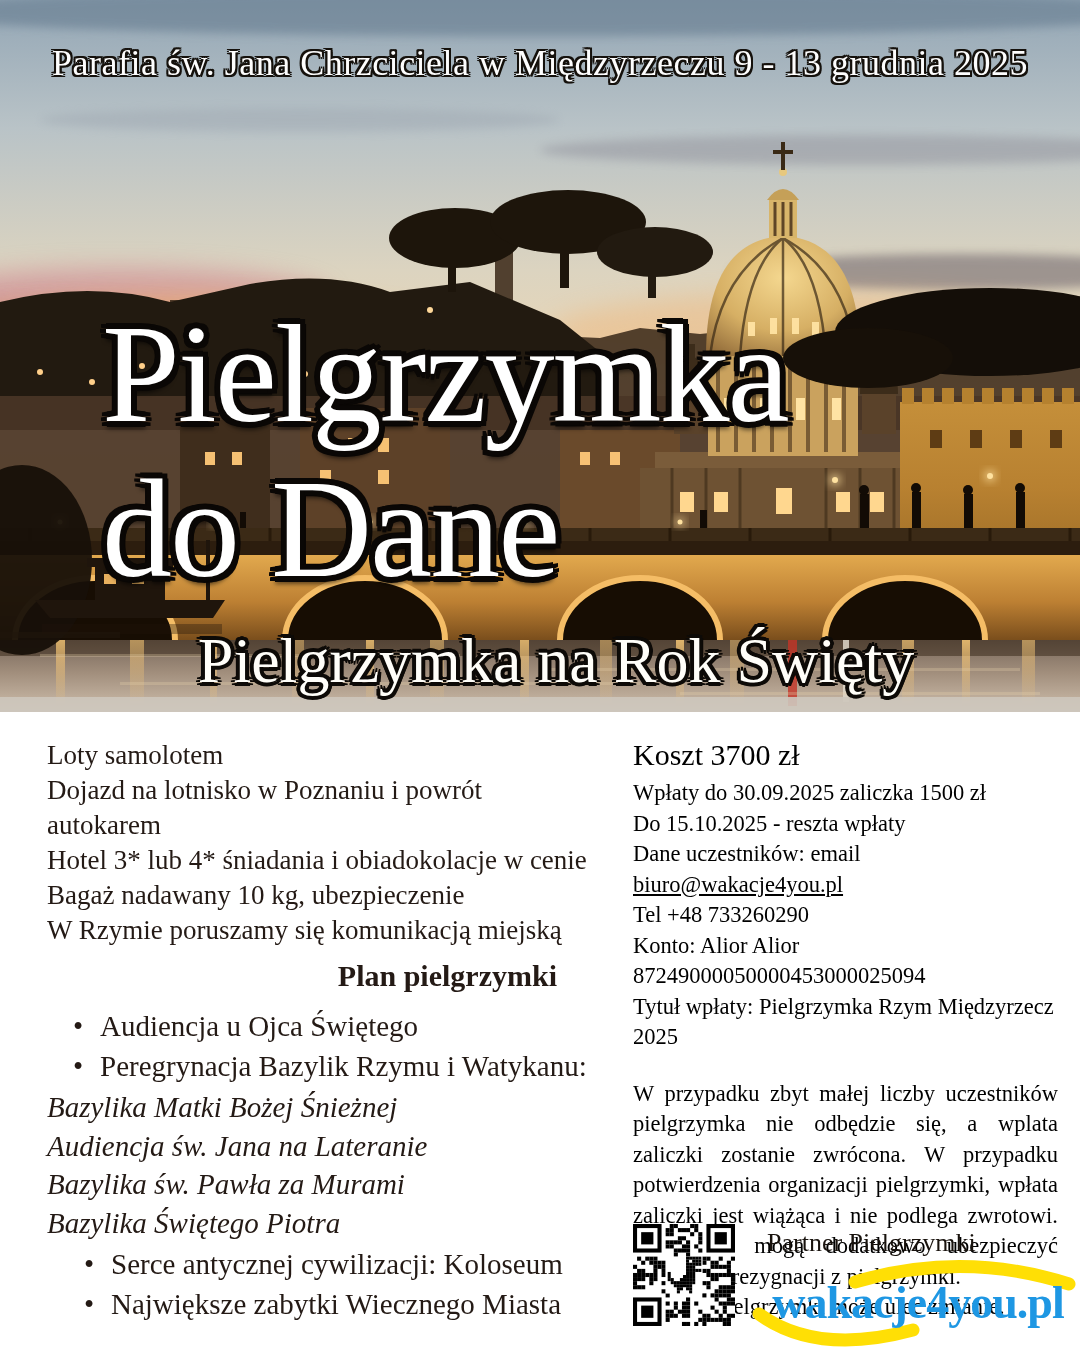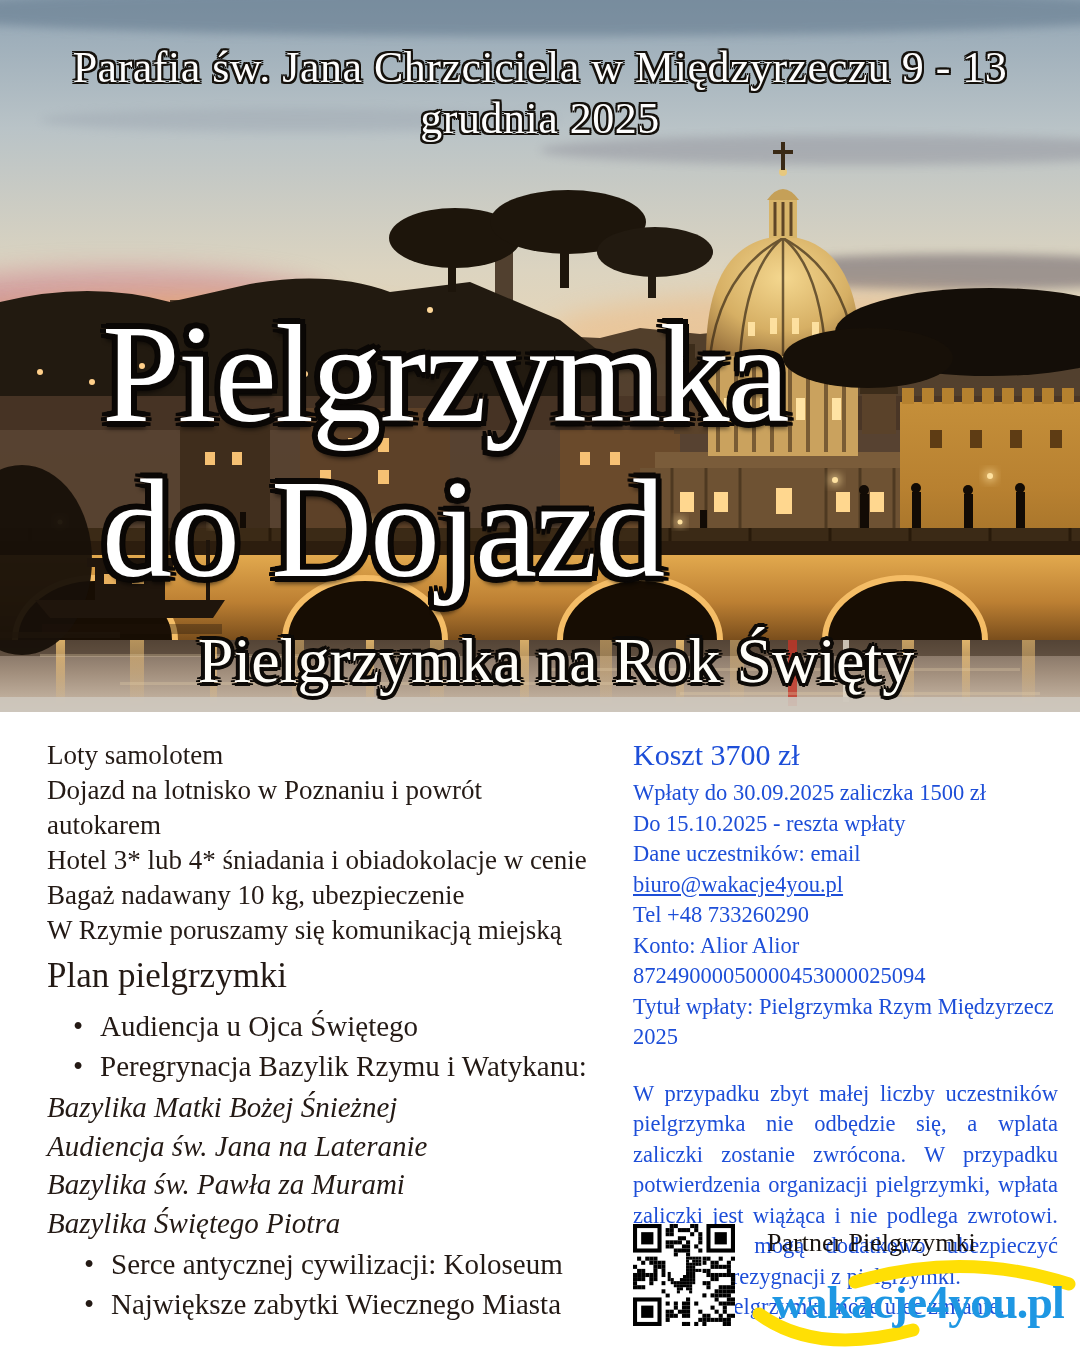--- a/index.html
+++ b/index.html
@@ -7,40 +7,40 @@
   body { position:relative; background:#ffffff; font-family:"Liberation Serif", serif; color:#221913; overflow:hidden; }
 
   
   .hero { position:absolute; top:0; left:0; width:1080px; height:712px; overflow:hidden; }
   .hero-art { position:absolute; top:0; left:0; width:1080px; height:712px; display:block; }
 
   .outline-sm { text-shadow:-2px -2px 0 #15110c,2px -2px 0 #15110c,-2px 2px 0 #15110c,2px 2px 0 #15110c,0 -2px 0 #15110c,0 2px 0 #15110c,-2px 0 0 #15110c,2px 0 0 #15110c; }
   .outline-md { text-shadow:-3px -3px 0 #0d0a07,3px -3px 0 #0d0a07,-3px 3px 0 #0d0a07,3px 3px 0 #0d0a07,0 -4px 0 #0d0a07,0 4px 0 #0d0a07,-4px 0 0 #0d0a07,4px 0 0 #0d0a07; }
   .outline-lg { text-shadow:-5px -5px 0 #0a0705,5px -5px 0 #0a0705,-5px 5px 0 #0a0705,5px 5px 0 #0a0705,0 -6px 0 #0a0705,0 6px 0 #0a0705,-6px 0 0 #0a0705,6px 0 0 #0a0705,0 8px 4px rgba(0,0,0,.55); }
 
-  .banner { position:absolute; top:42px; left:0; width:100%; text-align:center; font-size:44px; color:#fdfdfd; letter-spacing:.5px; }
+  .banner { position:absolute; top:42px; left:0; width:100%; text-align:center; font-size:36px; color:#fdfdfd; letter-spacing:.5px; }
   .title-line { position:absolute; left:102px; color:#ffffff; font-size:140px; letter-spacing:-2px; line-height:1; white-space:nowrap; }
   .title-1 { top:304px; }
   .title-2 { top:459px; }
   .subtitle { position:absolute; top:624px; left:16px; width:100%; text-align:center; font-size:64px; color:#fffef9; }
 
   
   .content { position:absolute; top:712px; left:0; width:1080px; height:638px; background:#ffffff; }
 
   .col-left { position:absolute; left:47px; top:26px; width:550px; font-size:27px; line-height:35px; color:#241a15; }
   .info-block { margin-bottom:8px; }
-  .plan-heading { font-weight:normal; font-size:35px; line-height:40px; text-align:left; margin:6px 40px 10px 0; }
+  .plan-heading { font-weight:bold; font-size:30px; line-height:40px; text-align:right; margin:6px 40px 10px 0; }
   ul.bullets { list-style:none; font-size:29px; line-height:40px; }
   ul.bullets li { position:relative; padding-left:53px; }
   ul.bullets li::before { content:"\2022"; position:absolute; left:26px; top:0; }
   ul.bullets2 li { padding-left:64px; }
   ul.bullets2 li::before { left:37px; }
   .basilicas { font-style:italic; font-size:29px; line-height:38.5px; margin:2px 0 2px 0;font-family:Liberation Serif, serif; }
 
-  .col-right { position:absolute; left:633px; top:22px; width:425px; font-size:22.5px; line-height:30.5px; color:#1d4ed8; }
+  .col-right { position:absolute; left:633px; top:22px; width:425px; font-size:22.5px; line-height:30.5px; color:#000000; }
   .cost-heading { font-size:30px; line-height:42px; margin-bottom:2px; }
   .email-link { color:inherit; text-decoration:underline; }
   .terms-paragraph { text-align:justify; margin-top:26px; }
   .terms-note { }
 
   .footer-row { position:absolute; left:633px; top:512px; width:430px; display:flex; align-items:flex-start; }
   .qr-box { width:102px; height:102px; flex:0 0 auto; }
   .partner-block { margin-left:22px; padding-top:4px; }
   .partner-label { font-size:26px; line-height:30px; margin:0 0 12px 10px; color:#18120d; }
   .logo-box { position:relative; width:322px; height:66px; }
@@ -330,21 +330,21 @@
       <line x1="208" y1="540" x2="208" y2="600" stroke="#1f150c" stroke-width="4"></line>
       <rect x="104" y="574" width="12" height="10" fill="#e8b05e"></rect>
       <rect x="132" y="574" width="12" height="10" fill="#e8b05e"></rect>
       <rect x="42" y="624" width="180" height="10" opacity=".35"></rect>
       <rect x="0" y="632" width="120" height="6" opacity=".6"></rect>
     </g>
   </svg>
 
   <div class="banner outline-sm">Parafia św. Jana Chrzciciela w Międzyrzeczu 9 - 13 grudnia 2025</div>
   <div class="title-line title-1 outline-lg">Pielgrzymka</div>
-  <div class="title-line title-2 outline-lg">do Dojazd</div>
+  <div class="title-line title-2 outline-lg">do Dane</div>
   <div class="subtitle outline-md">Pielgrzymka na Rok Święty</div>
 </div>
 
 <div class="content">
 
   <div class="col-left">
     <div class="info-block">
       <div>Loty samolotem</div>
       <div>Dojazd na lotnisko w Poznaniu i powrót autokarem</div>
       <div>Hotel 3* lub 4* śniadania i obiadokolacje w cenie</div>

